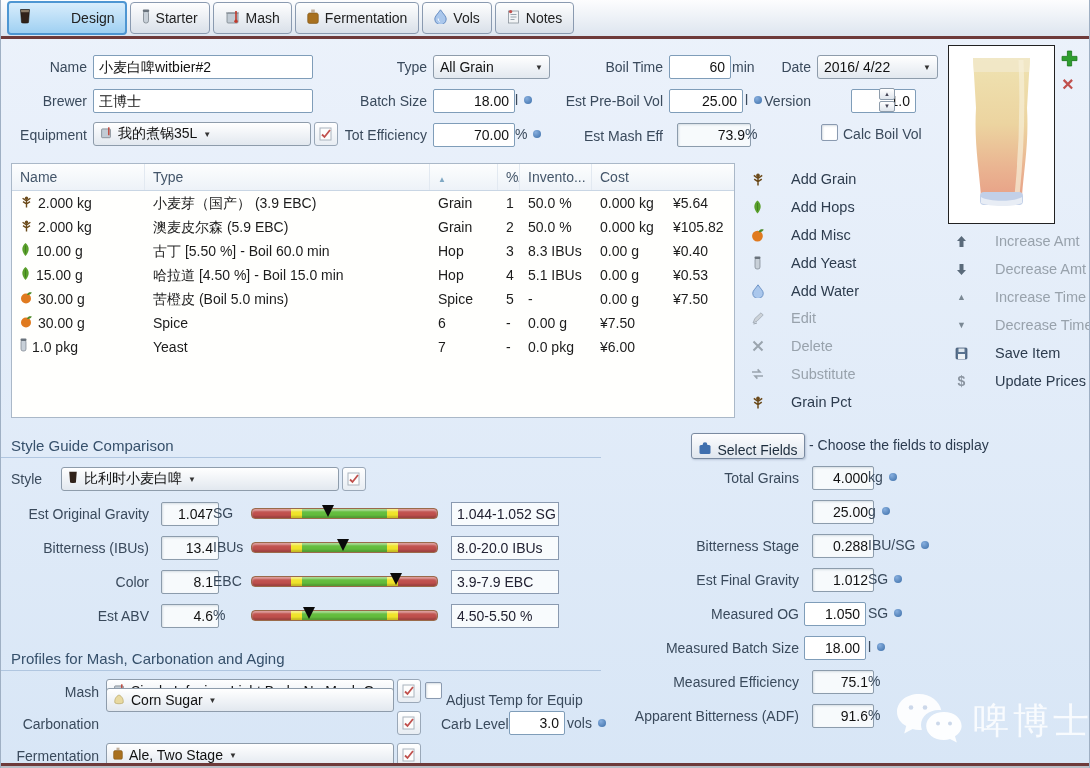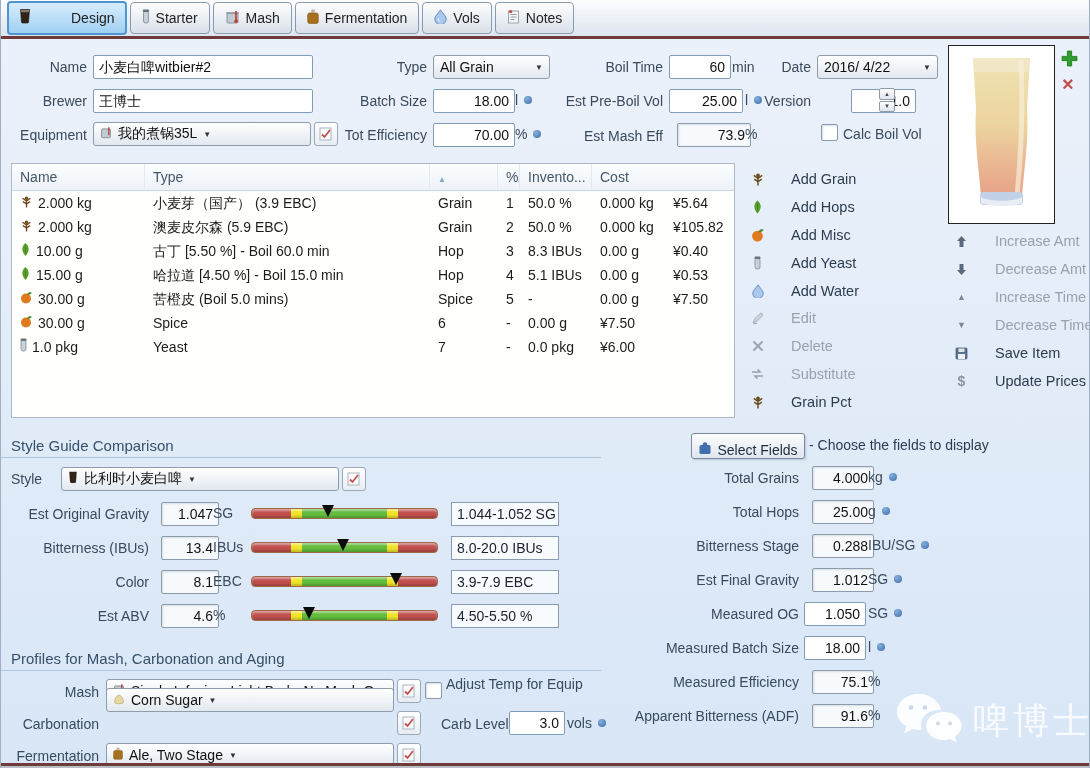--- a/index.html
+++ b/index.html
@@ -527,21 +527,21 @@
         </svg></span>
     <span>Single Infusion, Light Body, No Mash Ou</span>
   </div>
   <div class="editbtn" style="left:396px;top:679px">
     <svg width="14" height="14" viewBox="0 0 14 14">
         <rect x="1" y="1" width="11" height="12" fill="#fdfdfd" stroke="#aab4be"></rect>
         <path d="M3 7.5 5.5 10 11 3" stroke="#c0504d" stroke-width="1.8" fill="none"></path>
       </svg>
   </div>
   <div class="cb" style="left:424px;top:682px"></div>
-  <div class="lbl-l" style="left:445px;top:676px">Adjust Temp for Equip</div>
+  <div class="lbl-l" style="left:445px;top:692px">Adjust Temp for Equip</div>
 
   <div class="lbl" style="left:10px;top:716px;width:88px">Carbonation</div>
   <div class="dd" style="left:105px;top:688px;width:288px">
     <span><svg width="12" height="12" viewBox="0 0 12 12">
           <path d="M2 10C1 7 3 3 6 2c3 1 5 5 4 8-2 1-6 1-8 0Z" fill="#e8d9a0" stroke="#b8a868" stroke-width=".7"></path>
         </svg></span>
     <span>Corn Sugar</span>
     <span class="arr">▼</span>
   </div>
   <div class="editbtn" style="left:396px;top:711px">
@@ -582,21 +582,20 @@
   </div>
   <div class="lbl-l" style="left:808px;top:437px;color:#2c3c50">- Choose the fields to display</div>
 
   <div class="lbl" style="left:560px;top:470px;width:238px">Total Grains</div>
   <div class="inp num ro" style="left:803px;top:466px;width:50px">4.000</div>
   <div class="unitrow" style="left:867px;top:469px">
       <span>kg</span>
       <span class="dot"></span>
     </div>
 
-  <div class="lbl" style="left:560px;top:504px;width:238px">Total Hops</div>
   <div class="inp num ro" style="left:803px;top:500px;width:50px">25.00</div>
   <div class="unitrow" style="left:867px;top:503px">
       <span>g</span>
       <span class="dot"></span>
     </div>
 
   <div class="lbl" style="left:560px;top:538px;width:238px">Bitterness Stage</div>
   <div class="inp num ro" style="left:803px;top:534px;width:50px">0.288</div>
   <div class="unitrow" style="left:867px;top:537px">
       <span>IBU/SG</span>

